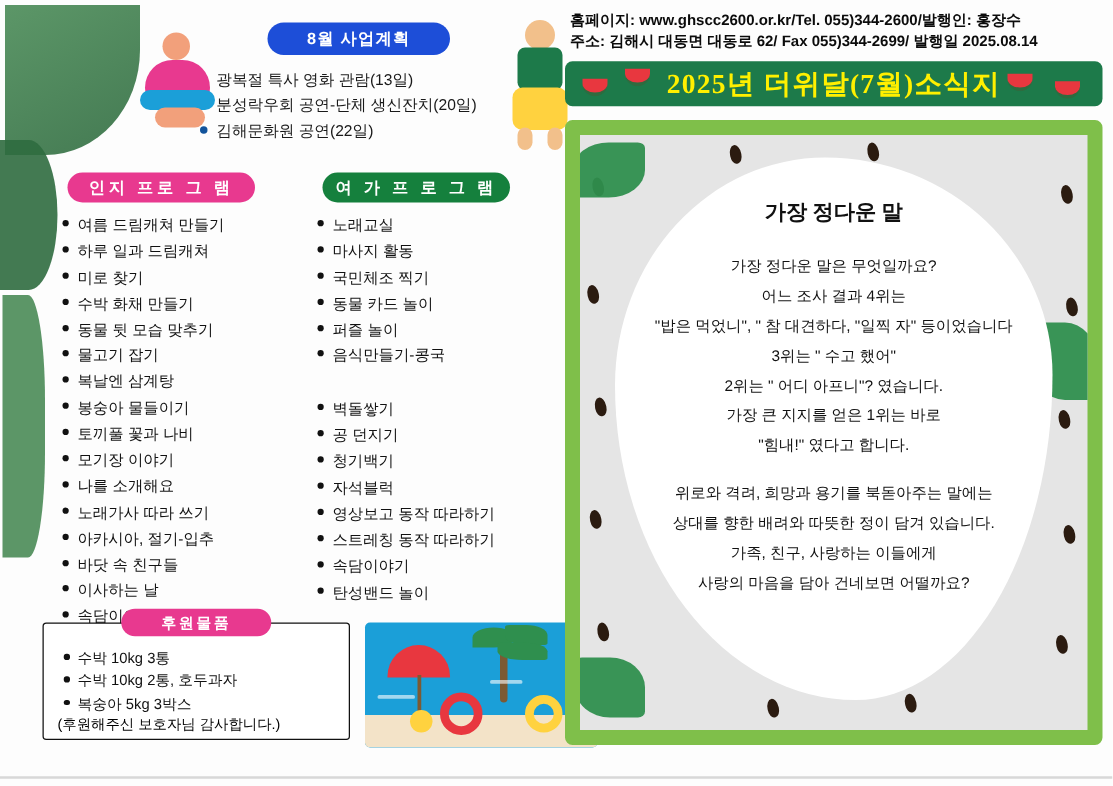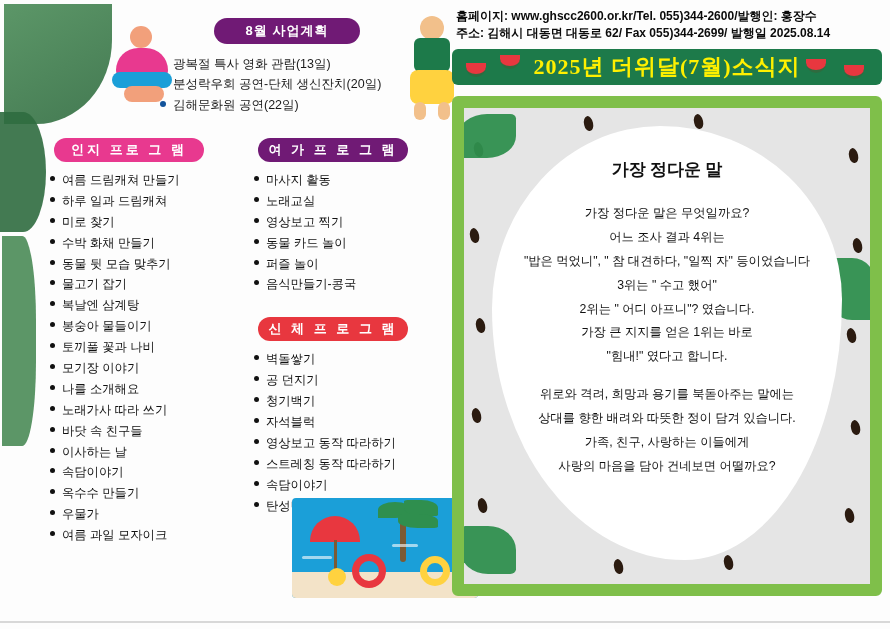--- a/index.html
+++ b/index.html
@@ -44,21 +44,21 @@
     position: relative;
     margin: 0 auto;
     width: 146px; height: 26px;
     background: #e8373f;
     border-radius: 13px;
     color: #ffffff;
     font-size: 13px; font-weight: bold;
     display: flex; align-items: center; justify-content: center;
     letter-spacing: 1px;
   }
-  .ribbon.red2 { background: #701a75; }
+  .ribbon.red2 { background: #1d4ed8; }
   .plan-list {
     margin: 10px 0 0 18px; padding: 0; list-style: none;
     font-size: 12.5px; color: #1a1a1a; line-height: 1.62;
   }
   .plan-list li { position: relative; padding-left: 13px; }
   .plan-list li::before {
     content: ""; position: absolute; left: 0; top: 6px;
     width: 6px; height: 6px; border-radius: 50%; background: #12539b;
   }
   
@@ -70,21 +70,21 @@
   .prog-col { position: absolute; top: 0; width: 190px; }
   .prog-col.c1 { left: 0; }
   .prog-col.c2 { left: 204px; }
   .prog-head {
     width: 150px; height: 24px; margin: 0 auto 8px auto;
     border-radius: 12px;
     display: flex; align-items: center; justify-content: center;
     color: #fff; font-size: 13px; font-weight: bold; letter-spacing: 3px;
   }
   .hd-pink { background: #e8398f; }
-  .hd-green { background: #701a75; text-align: center; }
+  .hd-green { background: #15803d; text-align: center; }
   .hd-red { background: #e8373f; }
   ul.items {
     margin: 0; padding: 0 0 0 16px; list-style: none;
     font-size: 12.3px; color: #111; line-height: 1.70;
   }
   ul.items li { position: relative; padding-left: 12px; }
   ul.items li::before {
     content: ""; position: absolute; left: 0; top: 6px;
     width: 5px; height: 5px; border-radius: 50%; background: #111;
   }
@@ -225,56 +225,65 @@
           <li>미로 찾기</li>
           <li>수박 화채 만들기</li>
           <li>동물 뒷 모습 맞추기</li>
           <li>물고기 잡기</li>
           <li>복날엔 삼계탕</li>
           <li>봉숭아 물들이기</li>
           <li>토끼풀 꽃과 나비</li>
           <li>모기장 이야기</li>
           <li>나를 소개해요</li>
           <li>노래가사 따라 쓰기</li>
+          <li>아카시아, 절기-입추</li>
           <li>바닷 속 친구들</li>
           <li>이사하는 날</li>
           <li>속담이야기</li>
           <li>옥수수 만들기</li>
           <li>우물가</li>
           <li>여름 과일 모자이크</li>
         </ul>
       </div>
 
       <div class="prog-col c2">
         <div class="prog-head hd-green">여 가 프 로 그 램</div>
         <ul class="items">
+          <li>노래교실</li>
           <li>마사지 활동</li>
-          <li>노래교실</li>
-          <li>영상보고 찍기</li>
+          <li>국민체조 찍기</li>
           <li>동물 카드 놀이</li>
           <li>퍼즐 놀이</li>
           <li>음식만들기-콩국</li>
         </ul>
 
         <div class="block2">
-          <div class="prog-head hd-red">신 체 프 로 그 램</div>
           <ul class="items">
             <li>벽돌쌓기</li>
             <li>공 던지기</li>
             <li>청기백기</li>
             <li>자석블럭</li>
             <li>영상보고 동작 따라하기</li>
             <li>스트레칭 동작 따라하기</li>
             <li>속담이야기</li>
             <li>탄성밴드 놀이</li>
           </ul>
         </div>
       </div>
     </div>
 
+    <div class="sponsor">
+      <div class="ribbon-sp">후원물품</div>
+      <ul>
+        <li>수박 10kg 3통</li>
+        <li>수박 10kg 2통, 호두과자</li>
+        <li>복숭아 5kg 3박스</li>
+      </ul>
+      <div class="note">(후원해주신 보호자님 감사합니다.)</div>
+    </div>
 
     <div class="pool">
       <div class="sand"></div>
       <div class="umb"></div>
       <div class="umbp"></div>
       <div class="palm-t"></div>
       <div class="palm-l" style="left:86px; top:4px; width:34px; height:16px;"></div>
       <div class="palm-l" style="left:112px; top:2px; width:34px; height:16px; border-radius:10% 50% 10% 50%;"></div>
       <div class="palm-l" style="left:106px; top:16px; width:40px; height:14px; border-radius:10% 50% 10% 50%;"></div>
       <div class="ring" style="left:60px; top:56px; width:34px; height:34px;"></div>

